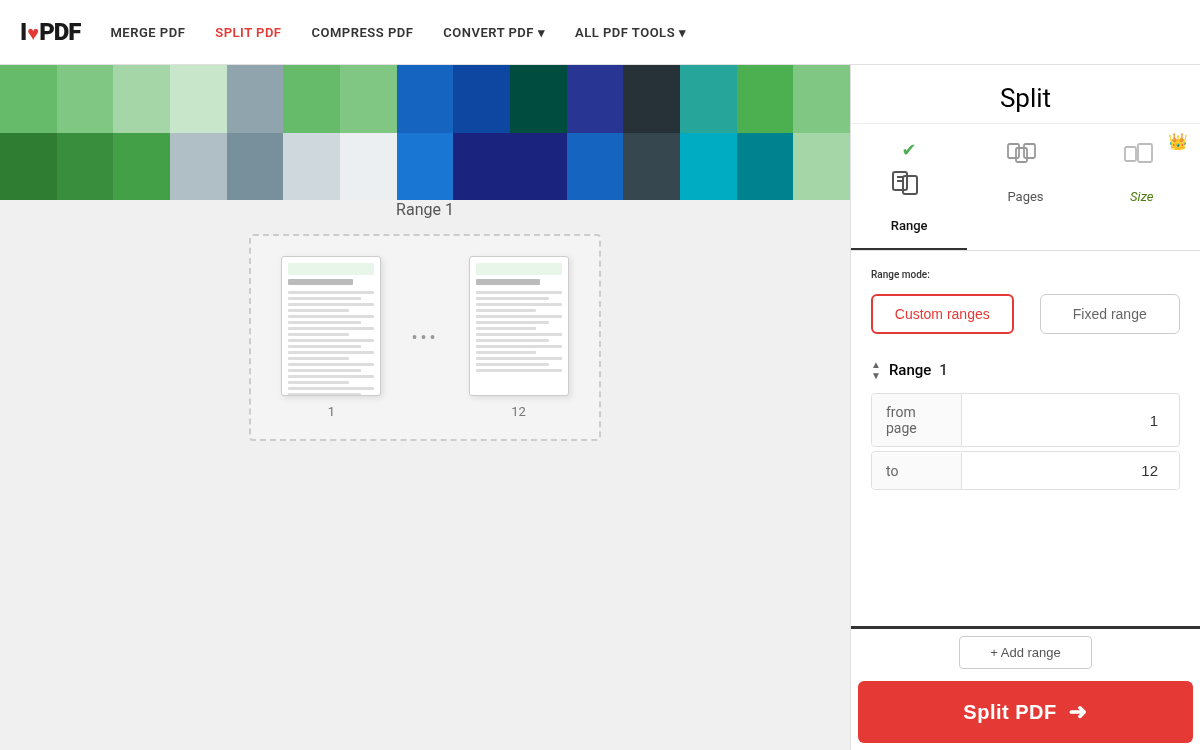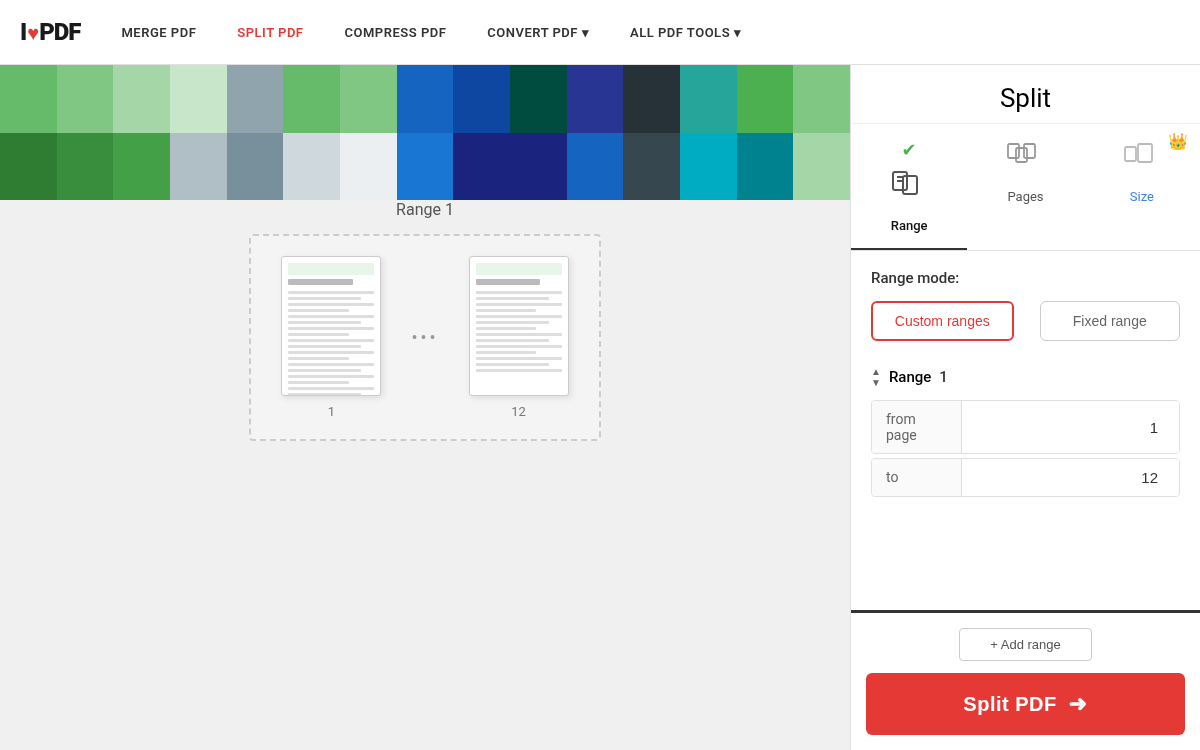--- a/index.html
+++ b/index.html
@@ -8,21 +8,21 @@
     
     .header {
       display: flex; align-items: center; background: #fff; height: 65px;
       padding: 0 20px; border-bottom: 1px solid #e0e0e0; position: relative; z-index: 10;
     }
     .logo { display: flex; align-items: flex-start; margin-right: 30px; }
     .logo-text { font-size: 24px; font-weight: 900; color: #1a1a1a; letter-spacing: -1px; }
     .logo-heart { color: #e53935; font-size: 20px; margin: 0 1px; }
     .logo-pdf { color: #1a1a1a; }
     .nav { display: flex; gap: 30px; align-items: center; flex: 1; }
-    .nav-item { font-size: 13px; font-weight: 600; color: #333; text-decoration: none; letter-spacing: 0.5px; cursor: pointer; margin-left: 11px; }
+    .nav-item { font-size: 13px; font-weight: 600; color: #333; text-decoration: none; letter-spacing: 0.5px; cursor: pointer; }
     .nav-item.active { color: #e53935; }
     .nav-item-dropdown { display: flex; align-items: center; gap: 4px; }
     .header-right { display: flex; align-items: center; gap: 15px; }
     .download-icon-btn { width: 38px; height: 38px; border: 2px solid #333; border-radius: 6px; display: flex; align-items: center; justify-content: center; cursor: pointer; }
     .login-btn { font-size: 14px; font-weight: 600; color: #333; cursor: pointer; background: none; border: none; }
     .signup-btn { background: #e53935; color: #fff; font-size: 14px; font-weight: 700; padding: 8px 20px; border-radius: 6px; border: none; cursor: pointer; }
     .menu-btn { width: 36px; height: 36px; display: flex; align-items: center; justify-content: center; cursor: pointer; border: none; background: none; }
 
     
     .main { display: flex; height: calc(750px - 65px); }
@@ -57,39 +57,39 @@
     .mode-tabs { display: flex; border-bottom: 1px solid #e0e0e0; }
     .mode-tab { flex: 1; display: flex; flex-direction: column; align-items: center; padding: 15px 10px; cursor: pointer; position: relative; gap: 8px; }
     .mode-tab.active { border-bottom: 2px solid #333; }
     .mode-tab-icon { font-size: 28px; color: #555; }
     .mode-tab-label { font-size: 13px; color: #555; }
     .mode-tab.active .mode-tab-label { color: #111; font-weight: 500; }
     .tab-check { color: #4caf50; font-size: 18px; }
 
     
     .range-mode-section { padding: 18px 20px 10px; }
-    .range-mode-label { font-size: 15px; font-weight: 500; color: #333; margin-bottom: 14px; }
+    .range-mode-label { font-size: 10px; font-weight: 500; color: #333; margin-bottom: 14px; }
     .range-mode-buttons { display: flex; gap: 26px; }
     .range-mode-btn { flex: 1; padding: 10px 15px; border-radius: 6px; font-size: 14px; font-weight: 500; cursor: pointer; transition: all 0.2s; }
     .range-mode-btn.active { border: 2px solid #e53935; color: #e53935; background: #fff; }
     .range-mode-btn.inactive { border: 1px solid #ccc; color: #666; background: #fff; }
 
     
     .range-config { padding: 15px 20px; }
     .range-header { display: flex; align-items: center; gap: 8px; margin-bottom: 12px; }
     .range-arrows { display: flex; flex-direction: column; cursor: pointer; color: #666; font-size: 10px; }
     .range-title { font-size: 15px; font-weight: 500; }
     .range-num { font-size: 15px; font-weight: 500; color: #333; }
 
-    .range-input-row { display: flex; border: 1px solid #e0e0e0; border-radius: 4px; margin-bottom: 4px; overflow: hidden; }
+    .range-input-row { display: flex; align-items: center; border: 1px solid #e0e0e0; border-radius: 4px; margin-bottom: 4px; overflow: hidden; }
     .range-input-label { padding: 10px 14px; font-size: 14px; color: #666; background: #fafafa; border-right: 1px solid #e0e0e0; min-width: 90px; }
     .range-input-field { flex: 1; padding: 10px 12px; font-size: 15px; color: #333; border: none; outline: none; text-align: right; }
 
     
-    .split-btn-area { margin-top: auto; padding: 15px; border-top: 3px solid #333; background: #fff; }
+    .split-btn-area { margin-top: auto; padding: 7px; border-top: 3px solid #333; background: #fff; }
     .add-range-row { display: flex; justify-content: center; margin-bottom: 12px; }
     .add-range-btn { border: 1px solid #ccc; background: #fff; padding: 8px 30px; border-radius: 4px; font-size: 13px; color: #555; cursor: pointer; }
     .split-pdf-btn { width: 100%; padding: 18px; background: #e53935; color: #fff; font-size: 20px; font-weight: 700; border: none; border-radius: 6px; cursor: pointer; display: flex; align-items: center; justify-content: center; gap: 12px; letter-spacing: 0.5px; }
     .split-arrow { font-size: 22px; }
 
     
     .c1 { background: #66bb6a; }
     .c2 { background: #81c784; }
     .c3 { background: #a5d6a7; }
     .c4 { background: #c8e6c9; }
@@ -286,21 +286,21 @@
       </div>
 
       <div class="mode-tab" style="position:relative;">
         <span style="position:absolute;top:8px;right:12px;font-size:16px;">👑</span>
         <span class="mode-tab-icon">
           <svg width="40" height="35" viewBox="0 0 40 35">
             <rect x="3" y="8" width="11" height="14" rx="1.5" fill="none" stroke="#bbb" stroke-width="1.8"></rect>
             <rect x="16" y="5" width="14" height="18" rx="1.5" fill="none" stroke="#bbb" stroke-width="1.8"></rect>
           </svg>
         </span>
-        <span class="mode-tab-label" style="color:#3b82f6;">Size</span>
+        <span class="mode-tab-label" style="color:#4d7c0f;font-style:italic;">Size</span>
       </div>
     </div>
 
     <div class="range-mode-section">
       <div class="range-mode-label">Range mode:</div>
       <div class="range-mode-buttons">
         <button class="range-mode-btn active">Custom ranges</button>
         <button class="range-mode-btn inactive">Fixed range</button>
       </div>
     </div>

